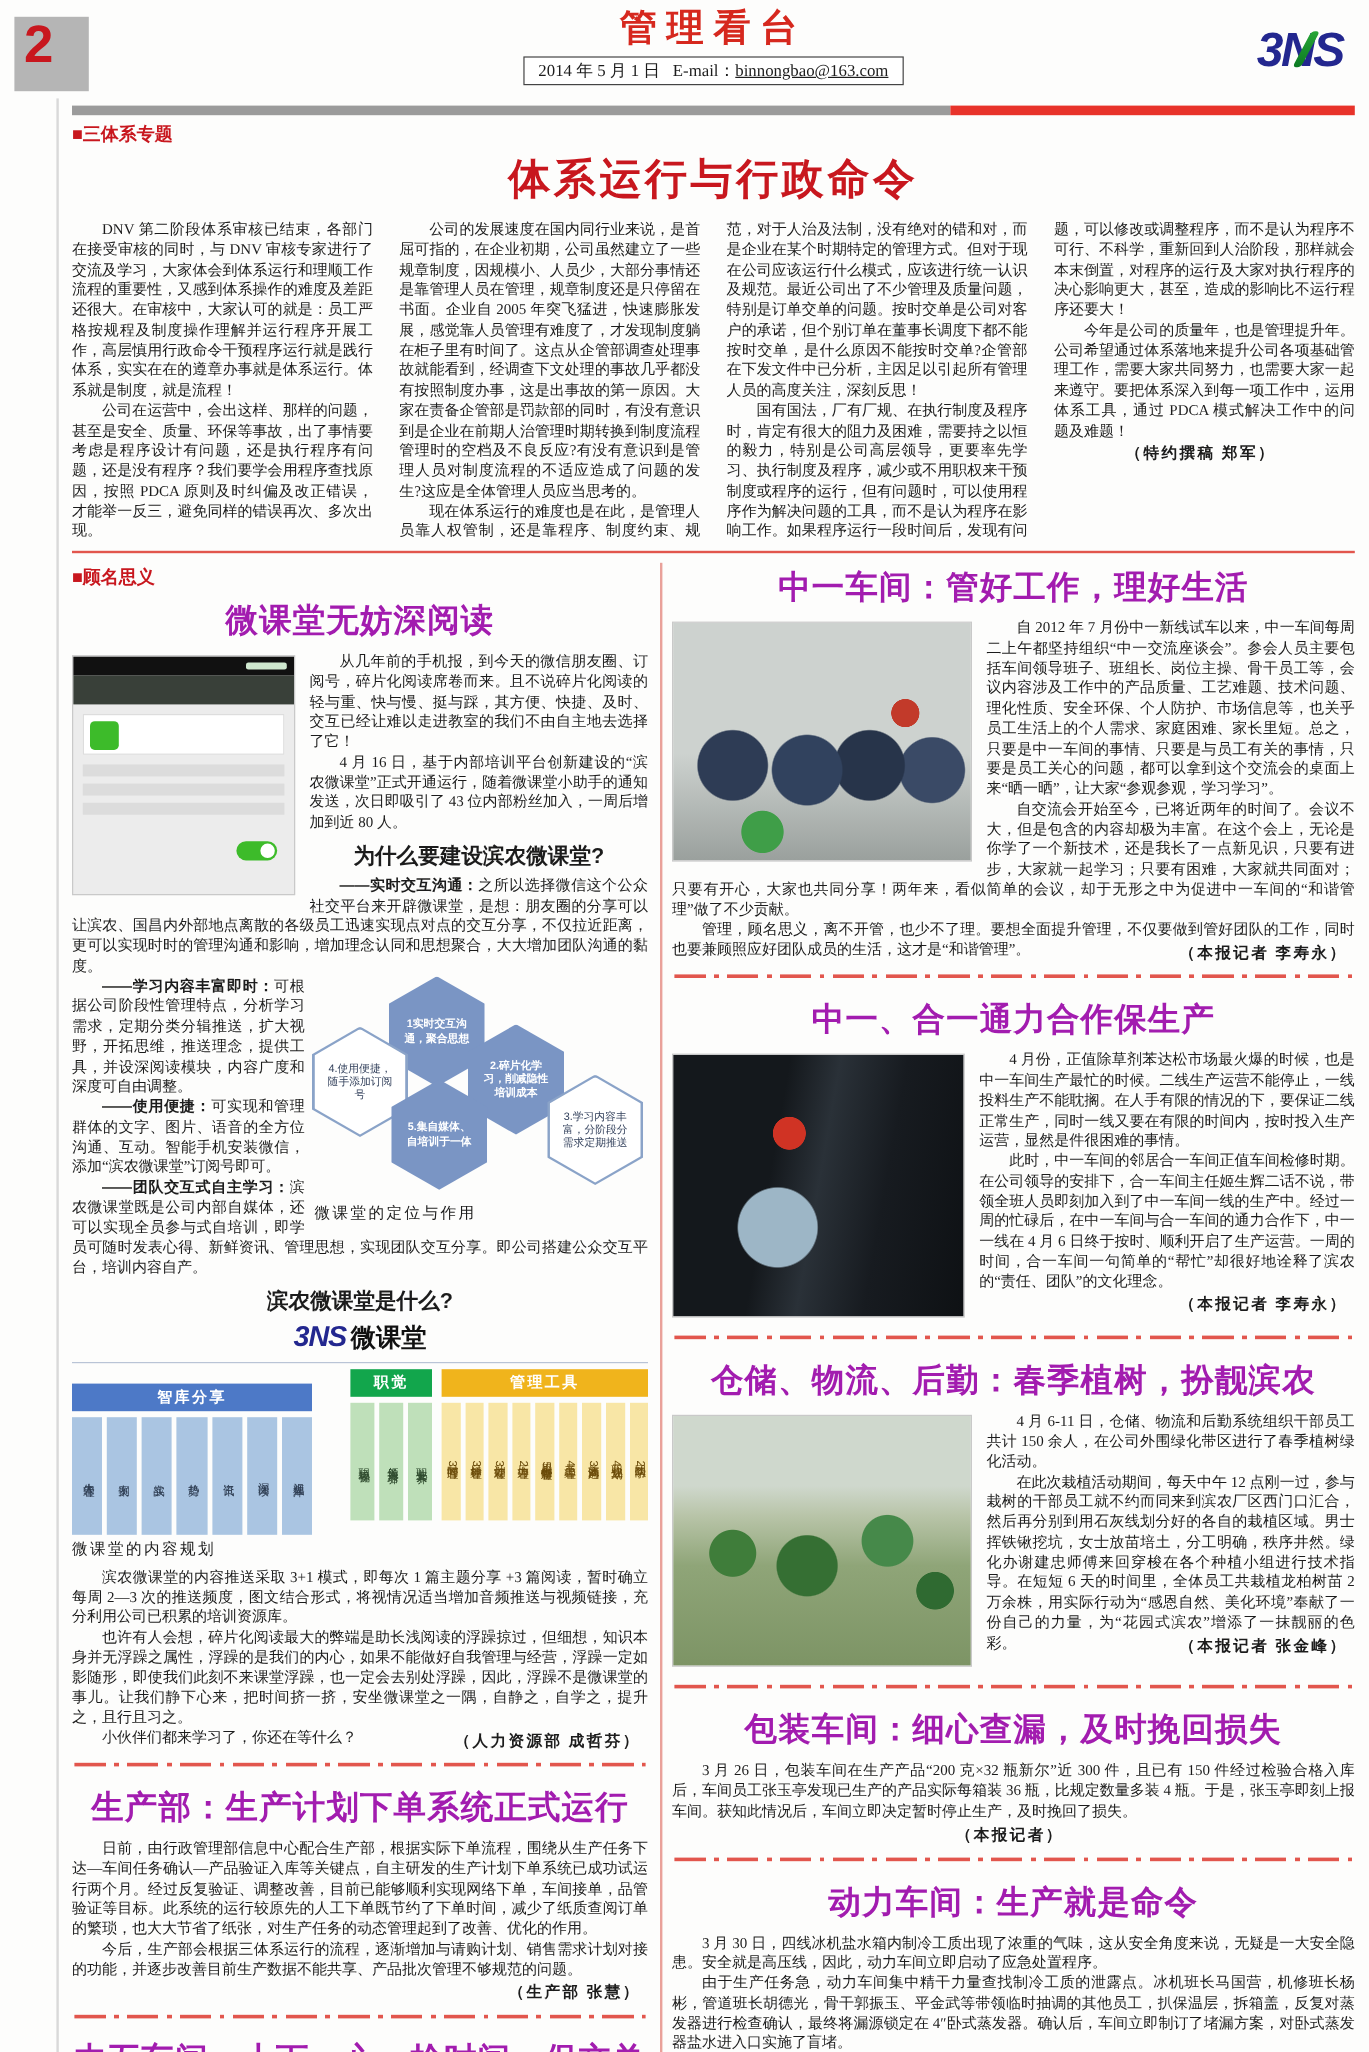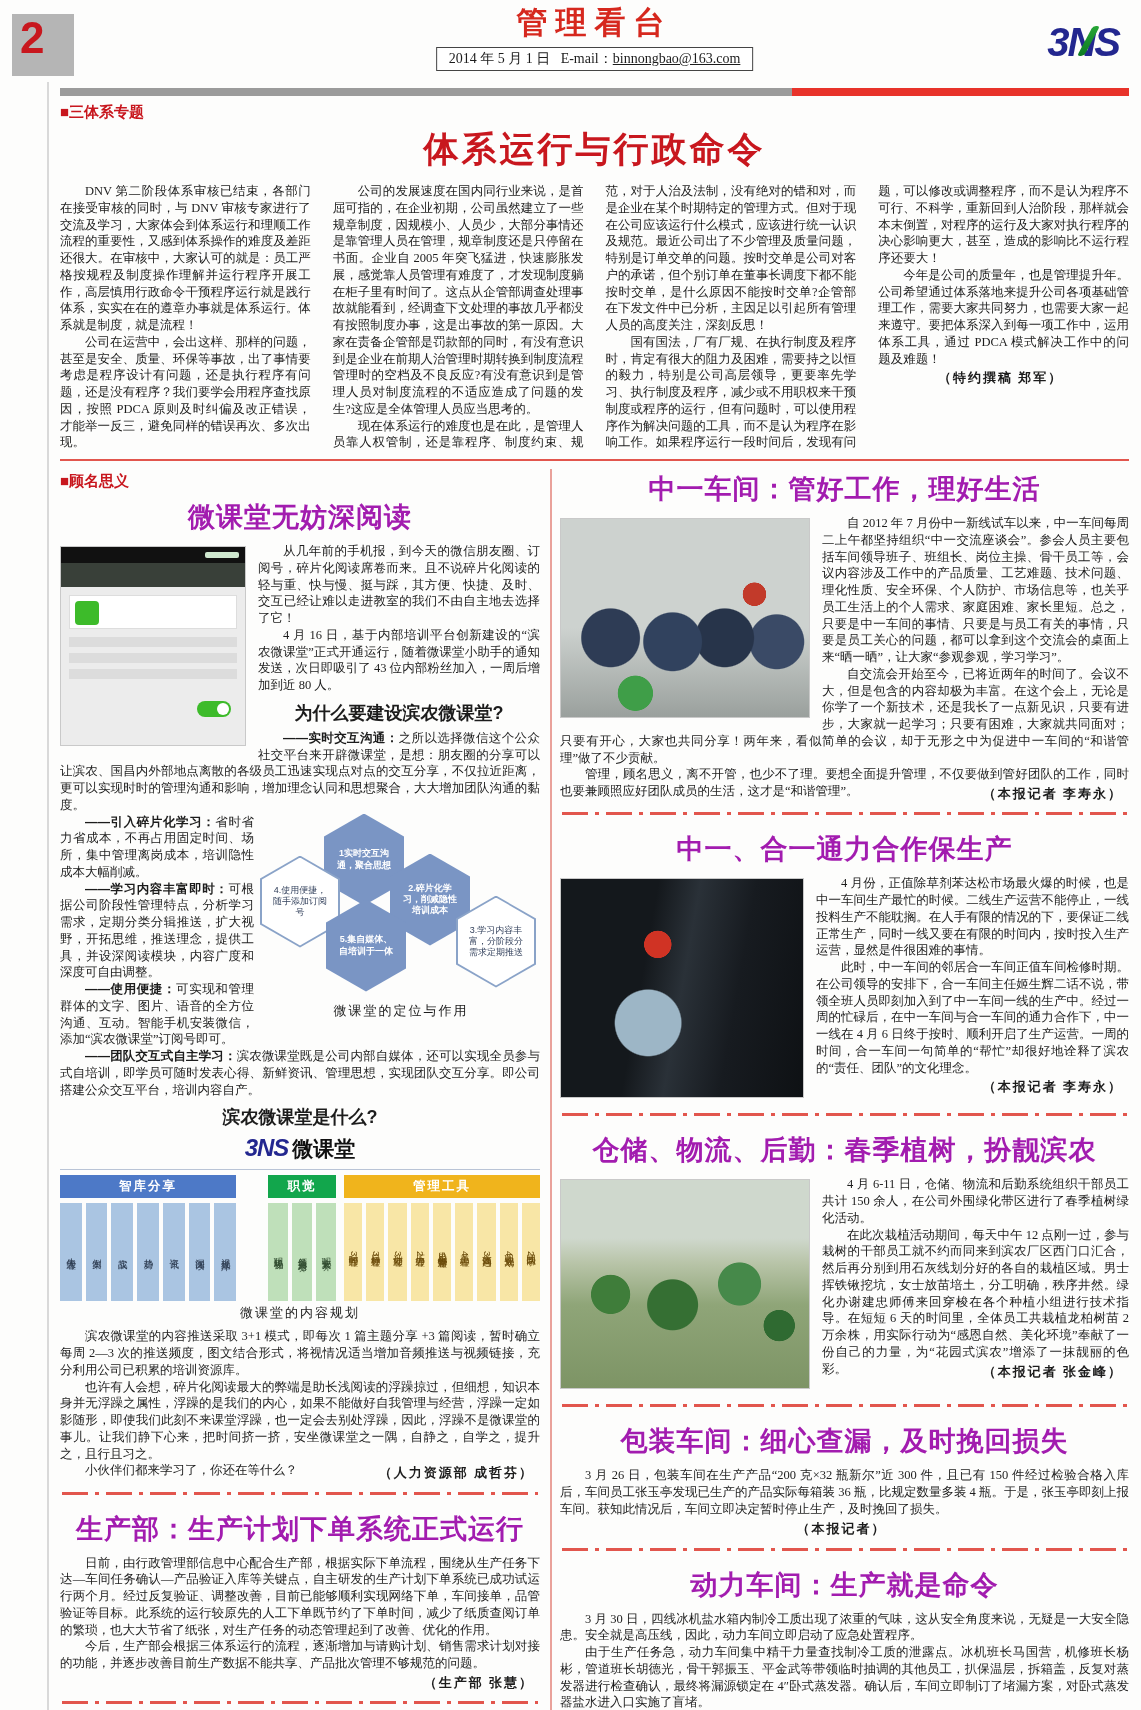--- a/index.html
+++ b/index.html
@@ -41,21 +41,21 @@
   .col-l { width:480px; }
   .vdiv { width:2px; background:#e9a19a; margin:4px 8px 0 10px; }
   .col-r { flex:1; min-width:0; }
 
   h2.art-h { color:#a21caf; text-align:center; font-size:27px; font-weight:bold; letter-spacing:1px; margin:6px 0 8px; }
   .art { overflow:hidden; }
   .divider { height:3px; margin:10px 2px;
     background:repeating-linear-gradient(90deg,#e2564d 0 26px, transparent 26px 33px, #e2564d 33px 37px, transparent 37px 44px); }
   .subhead { text-align:center; font-weight:bold; font-size:18px; margin:7px 0 5px; font-family:"Liberation Sans",sans-serif; }
   .lead { font-weight:bold; font-family:"Liberation Sans",sans-serif; }
-  .cap { text-align:center; font-size:13px; letter-spacing:2px; margin:3px 0 6px; }
+  .cap { font-size:13px; letter-spacing:2px; margin:3px 0 6px; }
 
   
   .photo { float:left; margin:3px 12px 5px 0; position:relative; overflow:hidden; border:1px solid #c9c9c9; }
   .ph-phone { width:186px; height:200px; background:#ececec; }
   .ph-phone .st { height:16px; background:#111; }
   .ph-phone .st i { float:right; width:34px; height:6px; margin:5px 6px 0 0; background:#cfe8cf; border-radius:2px; }
   .ph-phone .nav { height:24px; background:#394039; }
   .ph-phone .card { margin:8px; height:34px; background:#fff; border:1px solid #ddd; }
   .ph-phone .card i { float:left; width:24px; height:24px; margin:5px; border-radius:4px; background:#3dbb2a; }
   .ph-phone .row { margin:6px 8px; height:10px; background:#dcdcdc; }
@@ -100,21 +100,21 @@
   .orgblock { clear:both; margin:4px 0 2px; }
   .orglogo { text-align:center; font-weight:800; }
   .orglogo .b { font-family:"Liberation Sans",sans-serif; font-style:italic; font-size:24px; color:#23278f; letter-spacing:-1px; }
   .orglogo .t { font-size:21px; color:#111; margin-left:4px; font-family:"Liberation Sans",sans-serif; }
   .org-row { display:flex; gap:8px; margin-top:6px; border-top:1px solid #b9c4d6; padding-top:5px; }
   .grp .hd { color:#fff; text-align:center; font-size:12.5px; font-weight:bold; padding:3px 0;
              font-family:"Liberation Sans",sans-serif; letter-spacing:2px; }
   .grp .kids { display:flex; gap:4px; margin-top:5px; }
   .vb { flex:1; writing-mode:vertical-rl; display:flex; align-items:center; justify-content:center;
         height:98px; font-size:9.5px; letter-spacing:1px; font-family:"Liberation Sans",sans-serif; }
-  .g-blue { width:176px; } .g-blue .hd { background:#4d79c7; } .g-blue .vb { background:#aac5e2; color:#2e3d52; }
+  .g-blue { width:200px;margin-top:12px; } .g-blue .hd { background:#4d79c7; } .g-blue .vb { background:#aac5e2; color:#2e3d52; }
   .g-green { width:92px;padding-left:24px; } .g-green .hd { background:#12a64c; } .g-green .vb { background:#bfe0ba; color:#2f4a2e; }
   .g-yel { flex:1; } .g-yel .hd { background:#f0b41c; color:#fff; } .g-yel .vb { background:#f8e6a6; color:#6a4a08; }
   .clear { clear:both; }
 </style>
 </head>
 <body>
 
 <div class="page">
   <div class="left-strip"></div>
   <div class="content">
@@ -185,21 +185,20 @@
                 <div class="in">4.使用便捷，随手添加订阅号</div>
               </div>
             <div class="hex fill" style="left:128px;top:40px;">2.碎片化学习，削减隐性培训成本</div>
             <div class="hex fill" style="left:64px;top:86px;">5.集自媒体、自培训于一体</div>
             <div class="hex line" style="left:194px;top:82px;">
                 <div class="in">3.学习内容丰富，分阶段分需求定期推送</div>
               </div>
             <div class="cap hexcap">微课堂的定位与作用</div>
           </div>
 
-          <p class="body"><span class="lead">——引入碎片化学习：</span><span>省时省力省成本，不再占用固定时间、场所，集中管理离岗成本，培训隐性成本大幅削减。</span></p>
           <p class="body"><span class="lead">——学习内容丰富即时：</span><span>可根据公司阶段性管理特点，分析学习需求，定期分类分辑推送，扩大视野，开拓思维，推送理念，提供工具，并设深阅读模块，内容广度和深度可自由调整。</span></p>
           <p class="body"><span class="lead">——使用便捷：</span><span>可实现和管理群体的文字、图片、语音的全方位沟通、互动。智能手机安装微信，添加“滨农微课堂”订阅号即可。</span></p>
           <p class="body"><span class="lead">——团队交互式自主学习：</span><span>滨农微课堂既是公司内部自媒体，还可以实现全员参与式自培训，即学员可随时发表心得、新鲜资讯、管理思想，实现团队交互分享。即公司搭建公众交互平台，培训内容自产。</span></p>
 
           <div class="orgblock">
             <div class="subhead">滨农微课堂是什么?</div>
             <div class="orglogo"><span class="b">3NS</span><span class="t">微课堂</span></div>
             <div class="org-row">
               <div class="grp g-blue">
                 <div class="hd">智库分享</div>

